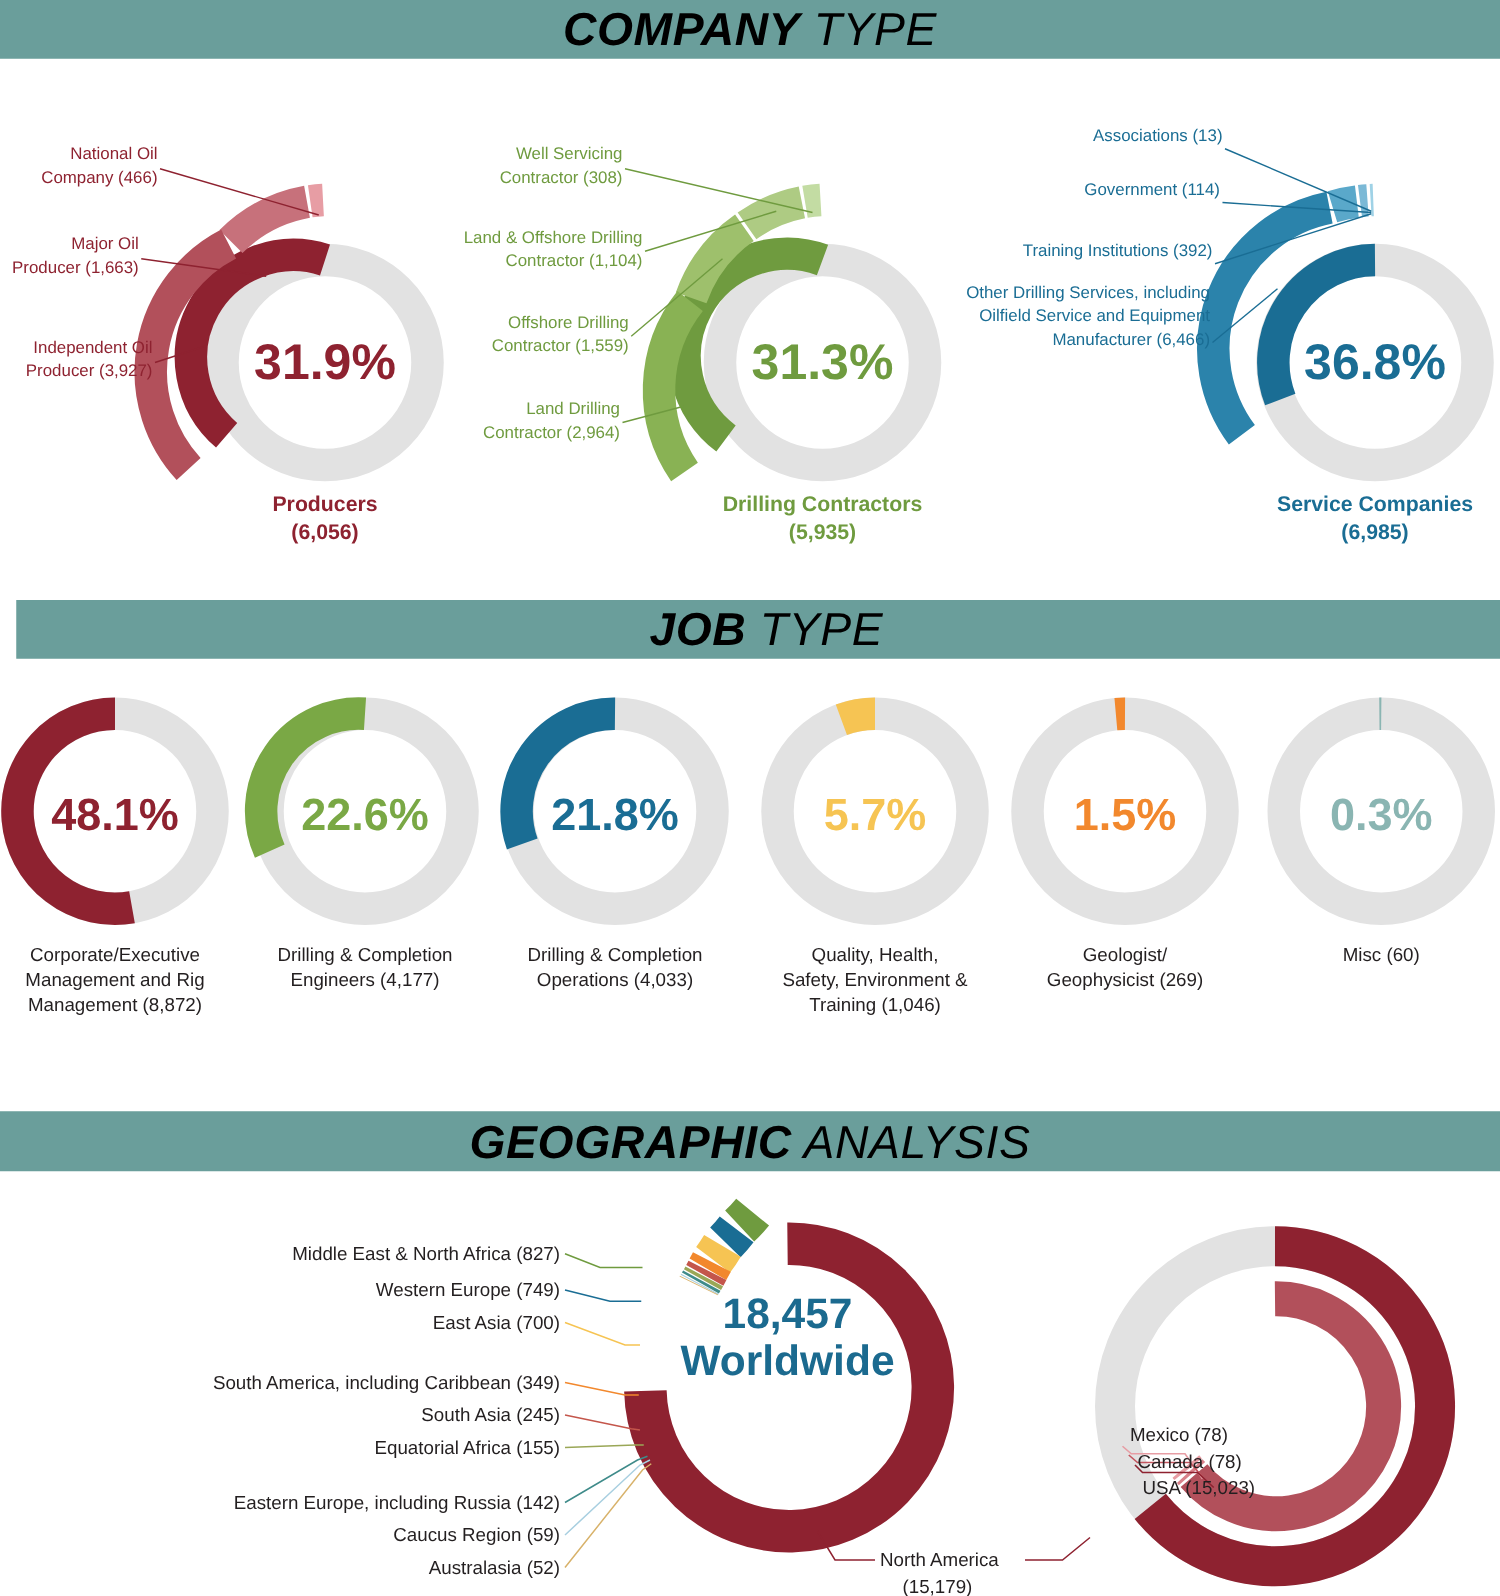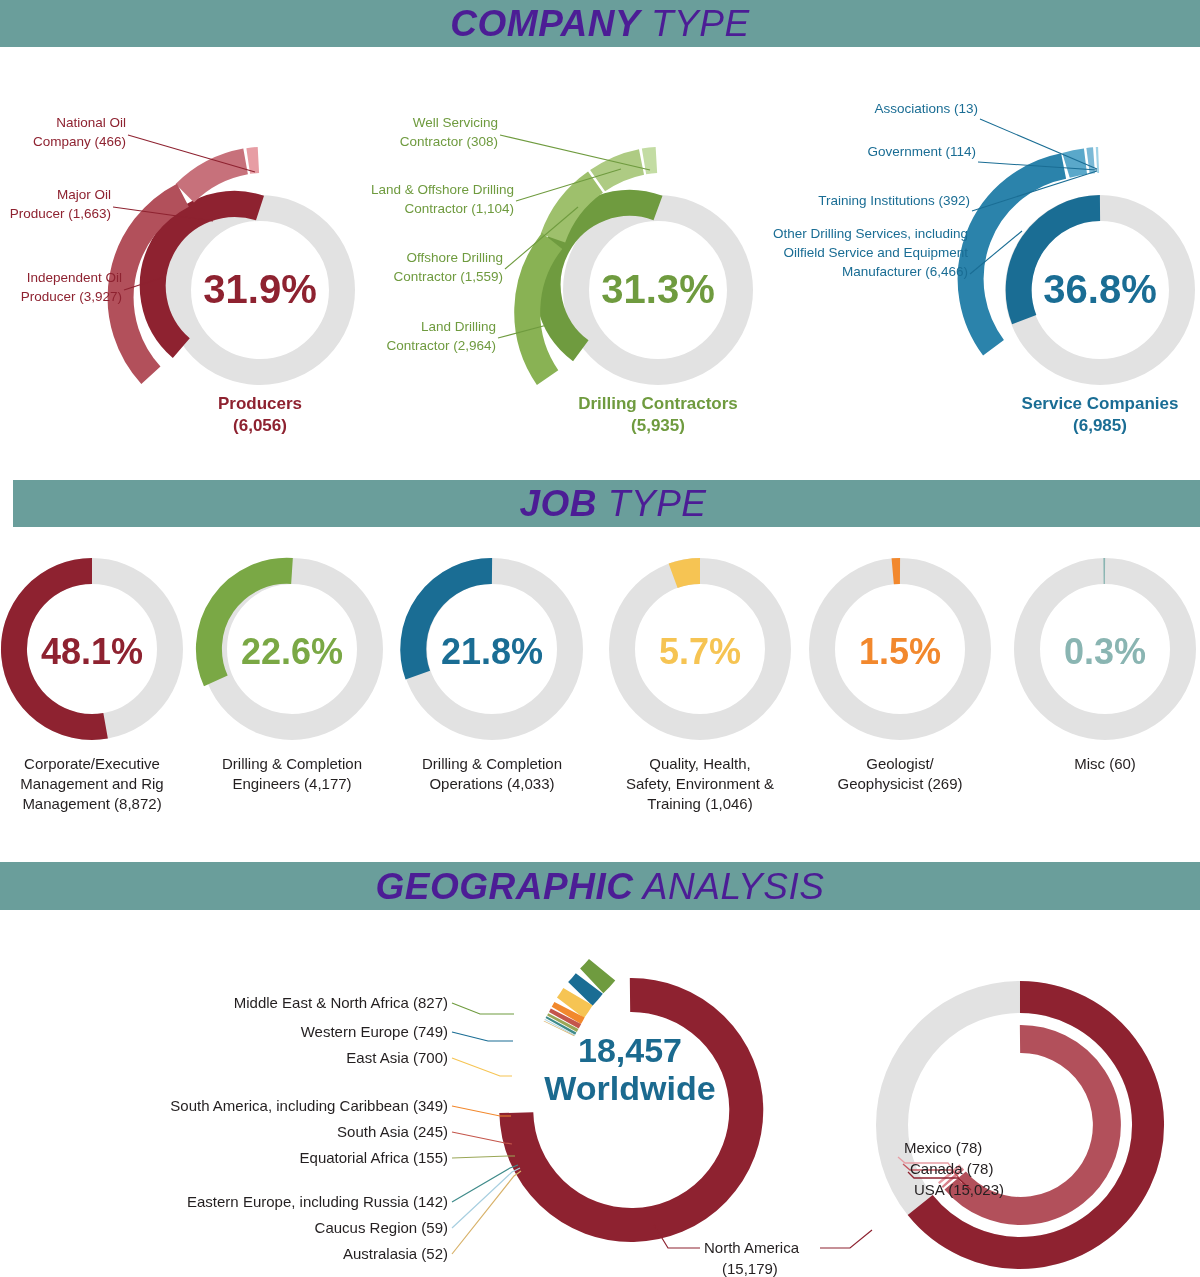--- a/index.html
+++ b/index.html
@@ -10,21 +10,21 @@
     overflow:hidden;
     position:relative;
   }
   .band{
     width:1200px;
     background:#6a9e9b;
     display:flex;align-items:center;justify-content:center;
     position:absolute;left:0;
   }
   .band-title{
-    color:#4c1d95;
+    color:#000000;
     font-style:italic;
     letter-spacing:.5px;
     white-space:nowrap;
     font-size:37px;
     line-height:1;
   }
   .band-title .b{font-weight:bold;}
   .band-title .l{font-weight:normal;}
 
   .section{position:absolute;left:0;width:1200px;}
@@ -202,21 +202,21 @@
 
   <g>
     <circle cx="1105" cy="118" r="78" fill="none" stroke="#e2e2e2" stroke-width="26"></circle>
     <path d="M 1105 40 A 78 78 0 0 0 1103.5 40.0" fill="none" stroke="#8ab5b2" stroke-width="26"></path>
     <text class="pct" x="1105" y="133" text-anchor="middle" font-size="36" fill="#8ab5b2">0.3%</text>
     <text class="jobcap" x="1105" y="238" text-anchor="middle">Misc (60)</text>
   </g>
 </svg>
 </div>
 
-<div class="band" style="top:862px;height:48px;">
+<div class="band" style="top:889px;height:48px;">
   <div class="band-title">
     <span class="b">GEOGRAPHIC</span>
     <span class="l">ANALYSIS</span>
   </div>
 </div>
 
 <div class="section" style="top:910px;height:367px;">
 <svg width="1200" height="367" viewBox="0 0 1200 367">
 
   <g>

